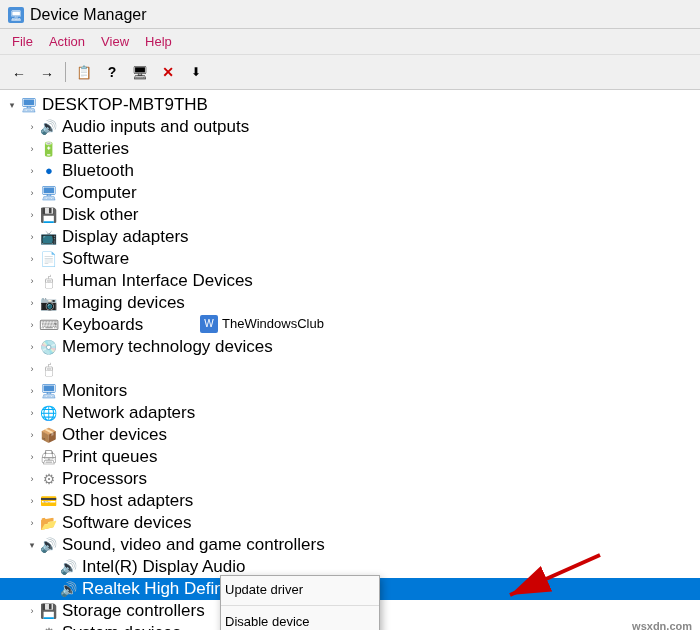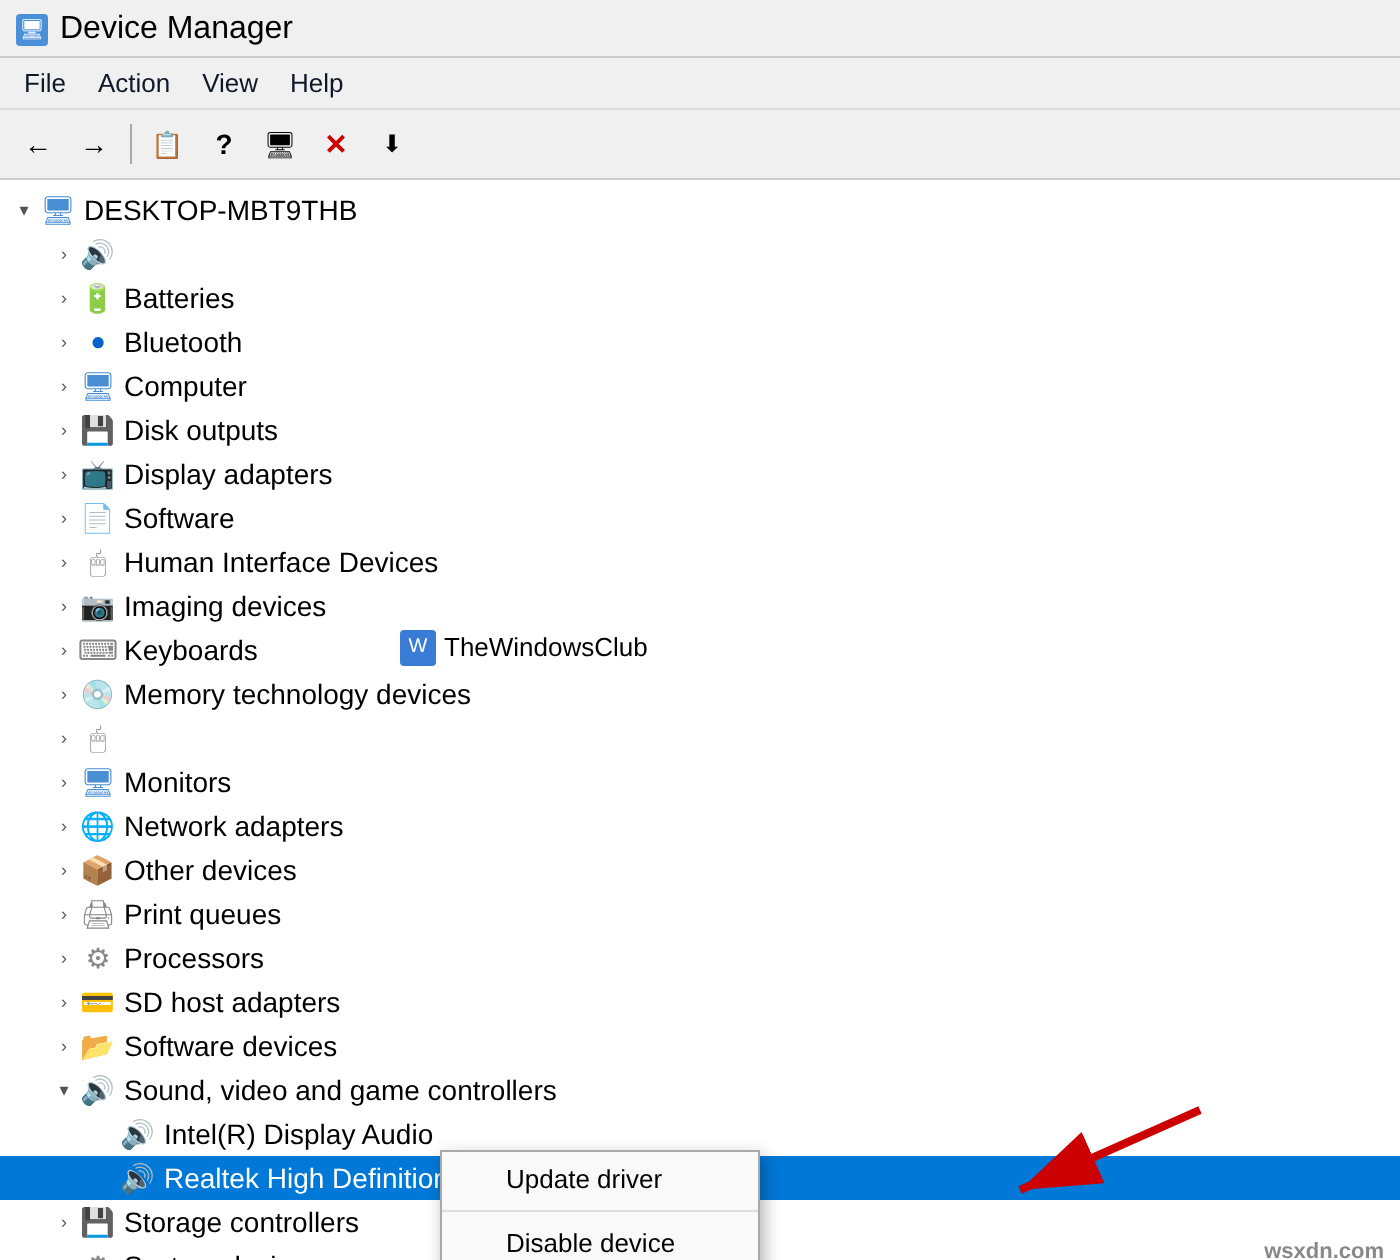--- a/index.html
+++ b/index.html
@@ -42,21 +42,21 @@
       background: #f0f0f0;
       padding: 2px 4px;
       display: flex;
       align-items: center;
       border-bottom: 1px solid #ddd;
     }
     .menu-item {
       padding: 3px 8px;
       cursor: pointer;
       font-size: 13px;
-      color: #0f172a;
+      color: #be185d;
     }
 
     
     .toolbar {
       background: #f0f0f0;
       padding: 4px 6px;
       display: flex;
       align-items: center;
       gap: 2px;
       border-bottom: 1px solid #ccc;
@@ -127,37 +127,37 @@
       height: 18px;
       display: inline-flex;
       align-items: center;
       justify-content: center;
       margin-right: 4px;
       flex-shrink: 0;
       font-size: 14px;
     }
     .item-label {
       color: #000;
-      font-size: 14px;
+      font-size: 17px;
     }
 
     
     .context-menu {
       position: absolute;
       left: 220px;
       top: 485px;
       background: #f9f9f9;
       border: 1px solid #aaa;
       box-shadow: 2px 3px 8px rgba(0,0,0,0.3);
       width: 160px;
       z-index: 100;
       font-size: 13px;
     }
     .context-menu-item {
-      padding: 6px 32px;
+      padding: 6px 4px;
       cursor: pointer;
       color: #000;
     }
     .context-menu-separator {
       height: 1px;
       background: #ddd;
       margin: 2px 0;
     }
 
     
@@ -238,20 +238,21 @@
 
     <div class="tree-item indent-1">
       <span class="tree-expand">▾</span>
       <span class="item-icon icon-computer">🖥</span>
       <span class="item-label">DESKTOP-MBT9THB</span>
     </div>
 
     <div class="tree-item indent-2">
       <span class="tree-expand">›</span>
       <span class="item-icon icon-audio">🔊</span>
+      <span class="item-label">Audio inputs and outputs</span>
     </div>
 
     <div class="tree-item indent-2">
       <span class="tree-expand">›</span>
       <span class="item-icon icon-battery">🔋</span>
       <span class="item-label">Batteries</span>
     </div>
 
     <div class="tree-item indent-2">
       <span class="tree-expand">›</span>
@@ -261,21 +262,21 @@
 
     <div class="tree-item indent-2">
       <span class="tree-expand">›</span>
       <span class="item-icon icon-computer">🖥</span>
       <span class="item-label">Computer</span>
     </div>
 
     <div class="tree-item indent-2">
       <span class="tree-expand">›</span>
       <span class="item-icon icon-disk">💾</span>
-      <span class="item-label">Disk outputs</span>
+      <span class="item-label">Disk other</span>
     </div>
 
     <div class="tree-item indent-2">
       <span class="tree-expand">›</span>
       <span class="item-icon icon-display">📺</span>
       <span class="item-label">Display adapters</span>
     </div>
 
     <div class="tree-item indent-2">
       <span class="tree-expand">›</span>

